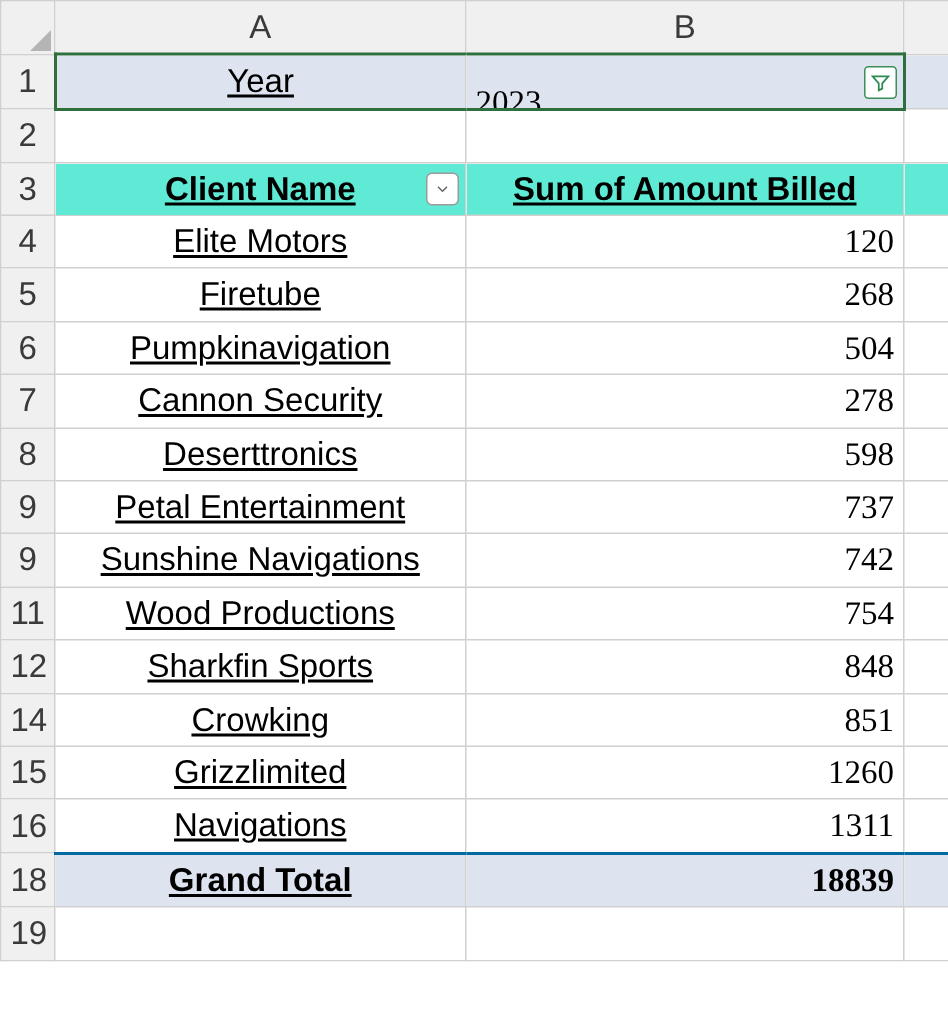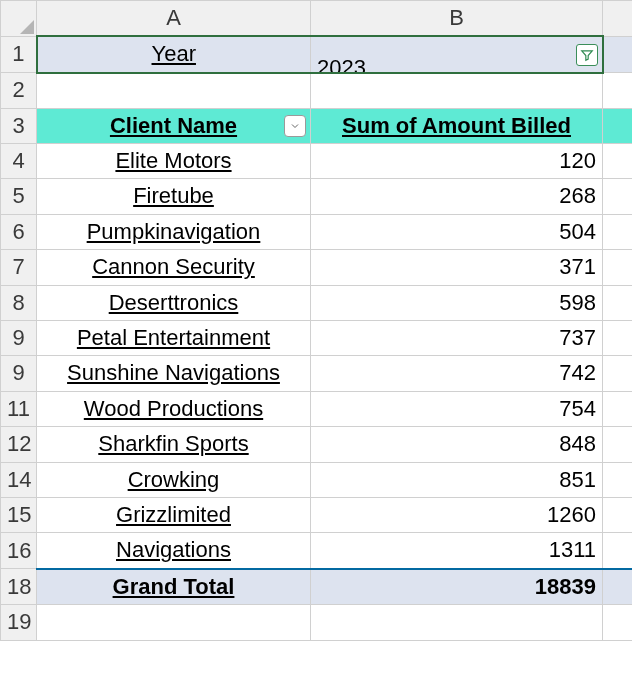--- a/index.html
+++ b/index.html
@@ -62,21 +62,21 @@
   }
   .header-row td.cell {
     background: #5eead4;
     font-weight: 700;
   }
   .total-row td.cell {
     background: #dde3ef;
     font-weight: 700;
     border-top: 2px solid #0369a1;
   }
-  .num { text-align: right; }
+  .num { text-align: right; font-family: Liberation Serif, serif; }
   .txt { text-align: center; text-decoration: underline; }
   .relcell { position: relative; }
   .dropdown-btn {
     position: absolute;
     right: 4px;
     top: 50%;
     transform: translateY(-50%);
     width: 22px; height: 22px;
     border: 1px solid #9a9a9a;
     border-radius: 4px;
@@ -176,21 +176,21 @@
       </tr>
       <tr>
         <td class="rowhead">6</td>
         <td class="cell txt">Pumpkinavigation</td>
         <td class="cell num">504</td>
         <td class="cell"></td>
       </tr>
       <tr>
         <td class="rowhead">7</td>
         <td class="cell txt">Cannon Security</td>
-        <td class="cell num">371</td>
+        <td class="cell num">278</td>
         <td class="cell"></td>
       </tr>
       <tr>
         <td class="rowhead">8</td>
         <td class="cell txt">Deserttronics</td>
         <td class="cell num">598</td>
         <td class="cell"></td>
       </tr>
       <tr>
         <td class="rowhead">9</td>

